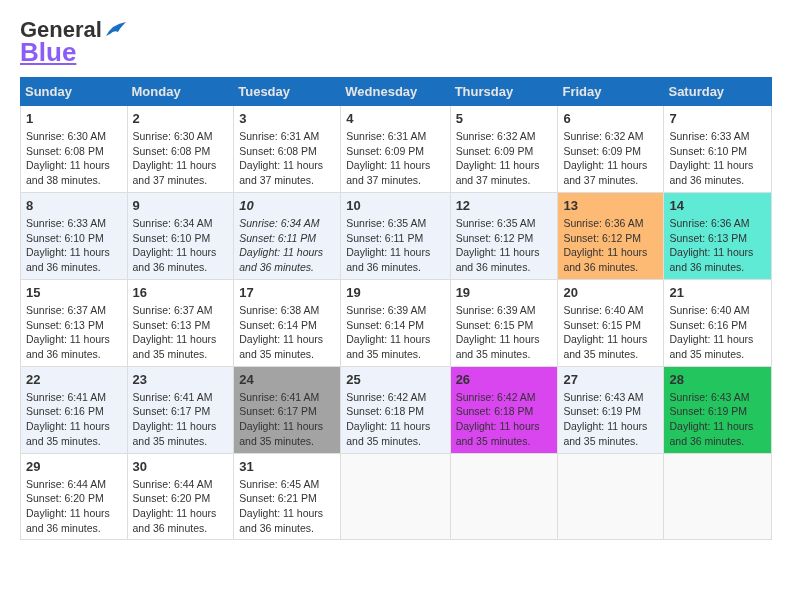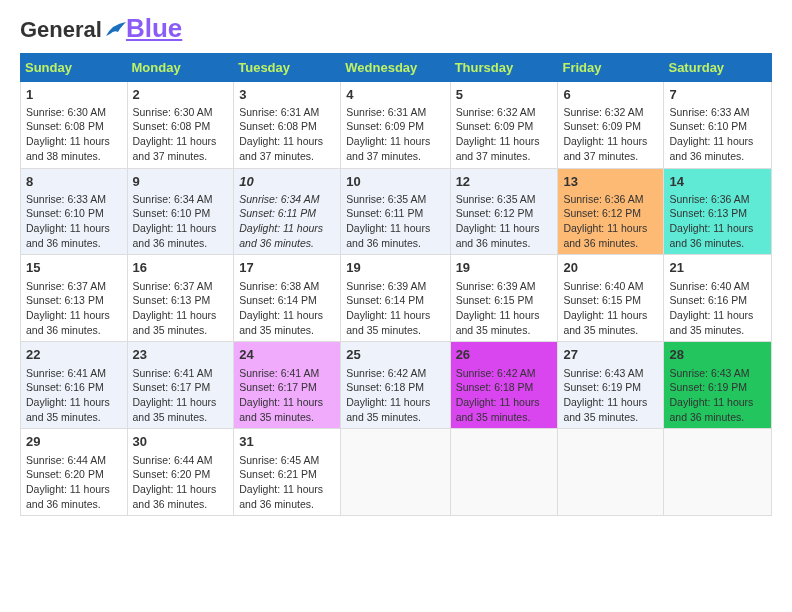--- a/index.html
+++ b/index.html
@@ -17,21 +17,21 @@
       background: #fff;
     }
     .header {
       display: flex;
       justify-content: space-between;
       align-items: flex-start;
       margin-bottom: 10px;
     }
     .logo {
       display: flex;
-      flex-direction: row;
+      flex-direction: column;
       align-items: flex-start;
     }
     .title-block {
       text-align: right;
     }
     .month-title {
       font-size: 36px;
       font-weight: bold;
       color: #333;
       line-height: 1.1;
@@ -41,21 +41,21 @@
       color: #555;
       margin-top: 2px;
     }
     .calendar {
       width: 100%;
       border-collapse: collapse;
       font-size: 11px;
     }
     .calendar th {
       background: #1a6fbe;
-      color: #bef264;
+      color: #e5e5e5;
       padding: 6px 4px;
       text-align: left;
       font-size: 13px;
       font-weight: bold;
       border: 1px solid #1a6fbe;
     }
     .calendar td {
       vertical-align: top;
       padding: 4px 5px;
       border: 1px solid #ddd;
@@ -278,21 +278,21 @@
             <div>Daylight: 11 hours</div>
             <div>and 35 minutes.</div>
           </td>
           <td style="background: rgb(238, 242, 250);">
             <span class="day-num">23</span>
             <div>Sunrise: 6:41 AM</div>
             <div>Sunset: 6:17 PM</div>
             <div>Daylight: 11 hours</div>
             <div>and 35 minutes.</div>
           </td>
-          <td style="background: #f0abfc;">
+          <td style="background: #a3a3a3;">
             <span class="day-num">24</span>
             <div>Sunrise: 6:41 AM</div>
             <div>Sunset: 6:17 PM</div>
             <div>Daylight: 11 hours</div>
             <div>and 35 minutes.</div>
           </td>
           <td style="background: rgb(238, 242, 250);">
             <span class="day-num">25</span>
             <div>Sunrise: 6:42 AM</div>
             <div>Sunset: 6:18 PM</div>

